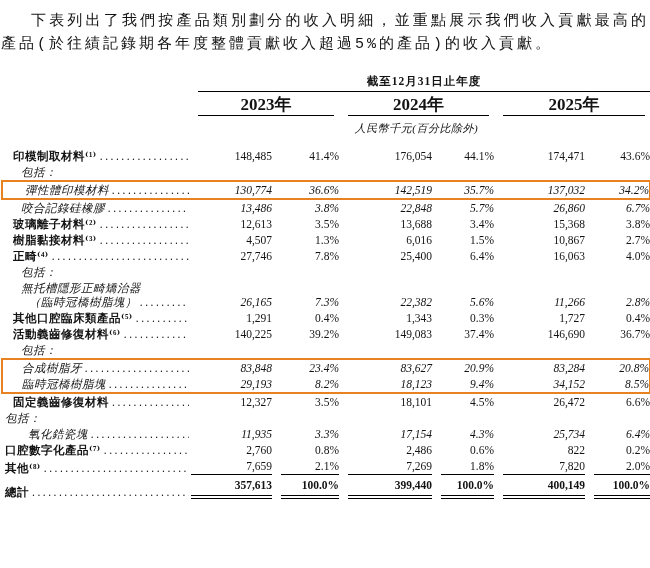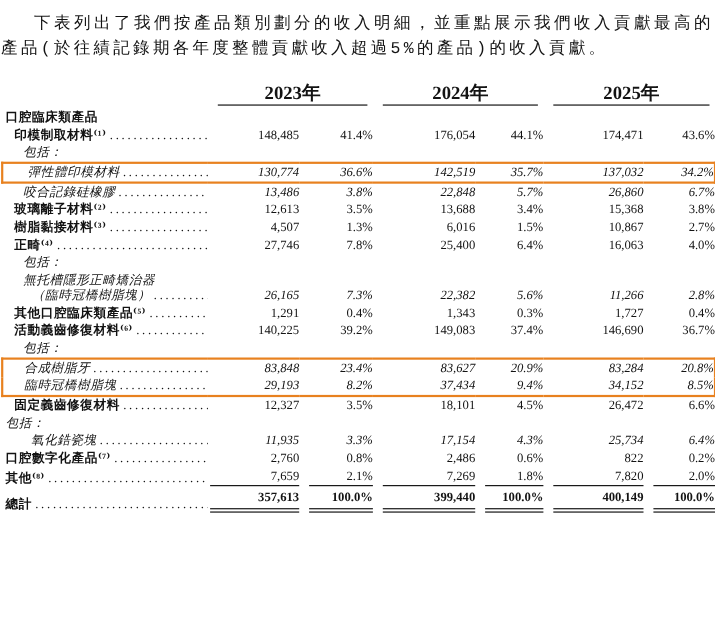--- a/index.html
+++ b/index.html
@@ -76,57 +76,46 @@
       <col style="width:83px">
       <col style="width:67px">
     <col style="width:93px">
       <col style="width:62px">
       <col style="width:91px">
       <col style="width:65px">
   </colgroup>
   <thead>
     <tr>
       <td></td>
+      <td colspan="6">
+        <div class="prule">截至12月31日止年度</div>
+      </td>
+    </tr>
+    <tr>
+      <td></td>
       <td colspan="2">
           <div class="yrule">2023年</div>
         </td>
       <td colspan="2">
           <div class="yrule">2024年</div>
         </td>
       <td colspan="2">
           <div class="yrule">2025年</div>
         </td>
+    </tr>
+    <tr>
+      <td></td>
+      <td colspan="2"></td>
+      <td colspan="2">
+          <div class="unit">人民幣千元(百分比除外)</div>
+        </td>
+      <td colspan="2"></td>
     </tr>
   </thead>
   <tbody>
-      <tr class="section">
-        <td class="label indent-0">
-          <div class="lwrap">
-            <span class="lbl">口腔臨床類產品</span>
-          </div>
-        </td>
-        <td class="num first val">
-          <div></div>
-        </td>
-        <td class="num pct">
-          <div></div>
-        </td>
-        <td class="num val">
-          <div></div>
-        </td>
-        <td class="num pct">
-          <div></div>
-        </td>
-        <td class="num val">
-          <div></div>
-        </td>
-        <td class="num pct">
-          <div></div>
-        </td>
-      </tr>
       <tr class="item">
         <td class="label indent-1">
           <div class="lwrap">
             <span class="lbl">印模制取材料⁽¹⁾</span>
             <span class="dots">..................................................</span>
           </div>
         </td>
         <td class="num first val">
           <div>148,485</div>
         </td>
@@ -463,21 +452,21 @@
             <span class="dots">..................................................</span>
           </div>
         </td>
         <td class="num first val">
           <div>29,193</div>
         </td>
         <td class="num pct">
           <div>8.2%</div>
         </td>
         <td class="num val">
-          <div>37,434</div>
+          <div>18,123</div>
         </td>
         <td class="num pct">
           <div>9.4%</div>
         </td>
         <td class="num val">
           <div>34,152</div>
         </td>
         <td class="num pct">
           <div>8.5%</div>
         </td>

